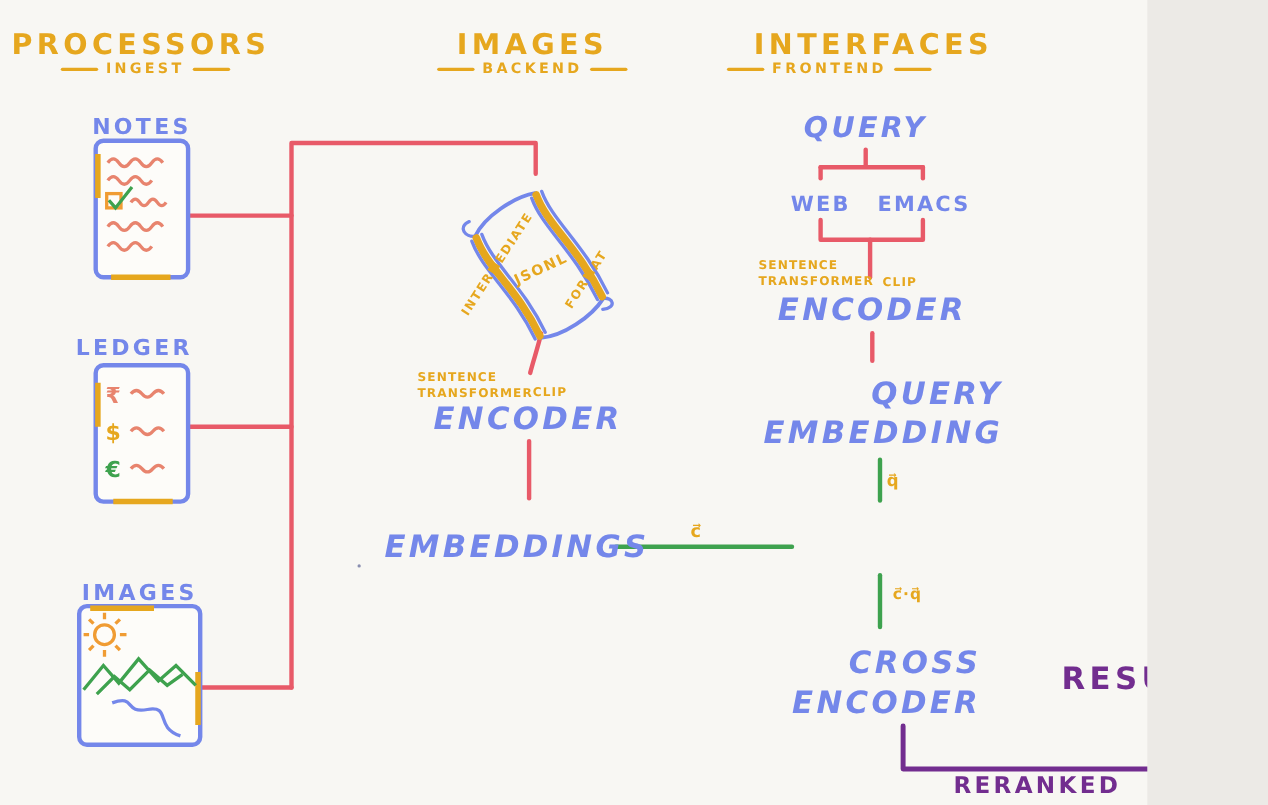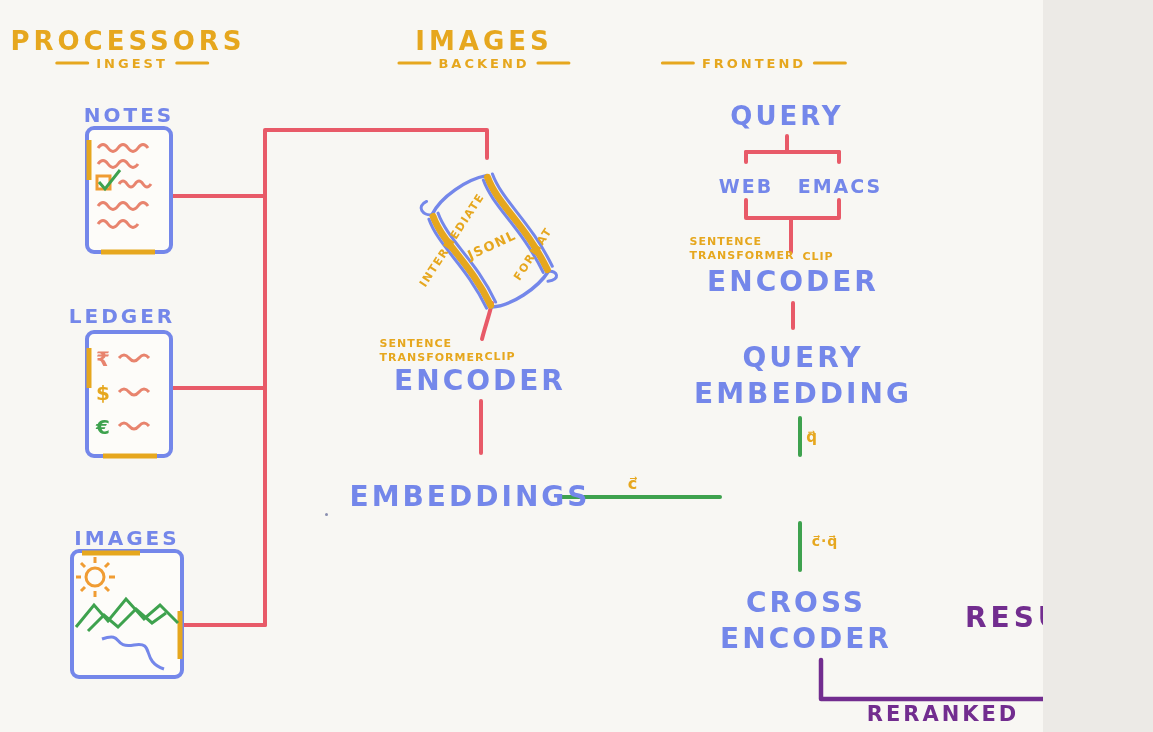--- a/index.html
+++ b/index.html
@@ -9,21 +9,21 @@
   .overlay{position:absolute;left:0;top:0;pointer-events:none;}
   .overlay path{fill:none;stroke-linecap:round;stroke-linejoin:round;}
   .overlay .red{stroke:var(--red,#e85a68);stroke-width:4;}
   .overlay .green{stroke:var(--green,#3ea24e);stroke-width:4;}
   .overlay .purple{stroke:var(--purple,#722d8f);stroke-width:4.5;}
   .t{position:absolute;transform:translate(-50%,-50%);white-space:nowrap;}
   .hdr{color:var(--yellow,#e6a71e);font-size:26px;letter-spacing:4px;}
   .sub{color:var(--yellow,#e6a71e);font-size:13px;letter-spacing:3px;display:flex;align-items:center;gap:7px;}
   .rule{width:34px;height:3px;background:var(--yellow,#e6a71e);border-radius:2px;}
   .lbl{color:var(--blue,#7487ea);font-size:20px;letter-spacing:3px;}
-  .blu{color:var(--blue,#7487ea);font-size:28px;letter-spacing:3px;text-align:center;line-height:1.28;}
+  .blu{color:var(--blue,#7487ea);font-size:28px;letter-spacing:3px;text-align:right;line-height:1.28;font-style:italic;}
   .blu-sm{color:var(--blue,#7487ea);font-size:19px;letter-spacing:2px;}
   .note{color:var(--yellow,#e6a71e);font-size:11px;letter-spacing:1px;text-align:left;line-height:1.3;}
   .vec{color:var(--yellow,#e6a71e);font-size:16px;letter-spacing:1px;}
   .search{color:var(--red,#ef5665);font-size:31px;letter-spacing:5px;}
   .pur{color:var(--purple,#722d8f);font-size:28px;letter-spacing:4px;}
   .pur-sm{color:var(--purple,#722d8f);font-size:21px;letter-spacing:3px;}
   .scrolltxt{color:var(--yellow,#e6a71e);font-size:11px;letter-spacing:1.5px;}
   .cardsvg{position:absolute;}
   svg text{font-family:inherit;font-weight:bold;}
   .dot{position:absolute;width:3px;height:3px;border-radius:50%;background:#8a8fb0;}
@@ -70,20 +70,21 @@
     <span class="rule"></span>
   </div>
 
   <div class="t hdr" style="left:484px;top:41px">IMAGES</div>
   <div class="t sub" style="left:484px;top:63px">
     <span class="rule"></span>
     <span>BACKEND</span>
     <span class="rule"></span>
   </div>
 
+  <div class="t hdr" style="left:794px;top:41px">INTERFACES</div>
   <div class="t sub" style="left:754px;top:63px">
     <span class="rule"></span>
     <span>FRONTEND</span>
     <span class="rule"></span>
   </div>
 
   <div class="t lbl" style="left:129px;top:115px">NOTES</div>
   <svg class="cardsvg" style="left:83px;top:124px" width="92" height="132" viewBox="0 0 92 132">
     <rect x="4" y="4" width="84" height="124" rx="7" fill="#fdfcf9" stroke="var(--blue,#7487ea)" stroke-width="4"></rect>
     <path d="M6 16 V56" stroke="var(--yellow,#e6a71e)" stroke-width="5" fill="none"></path>

